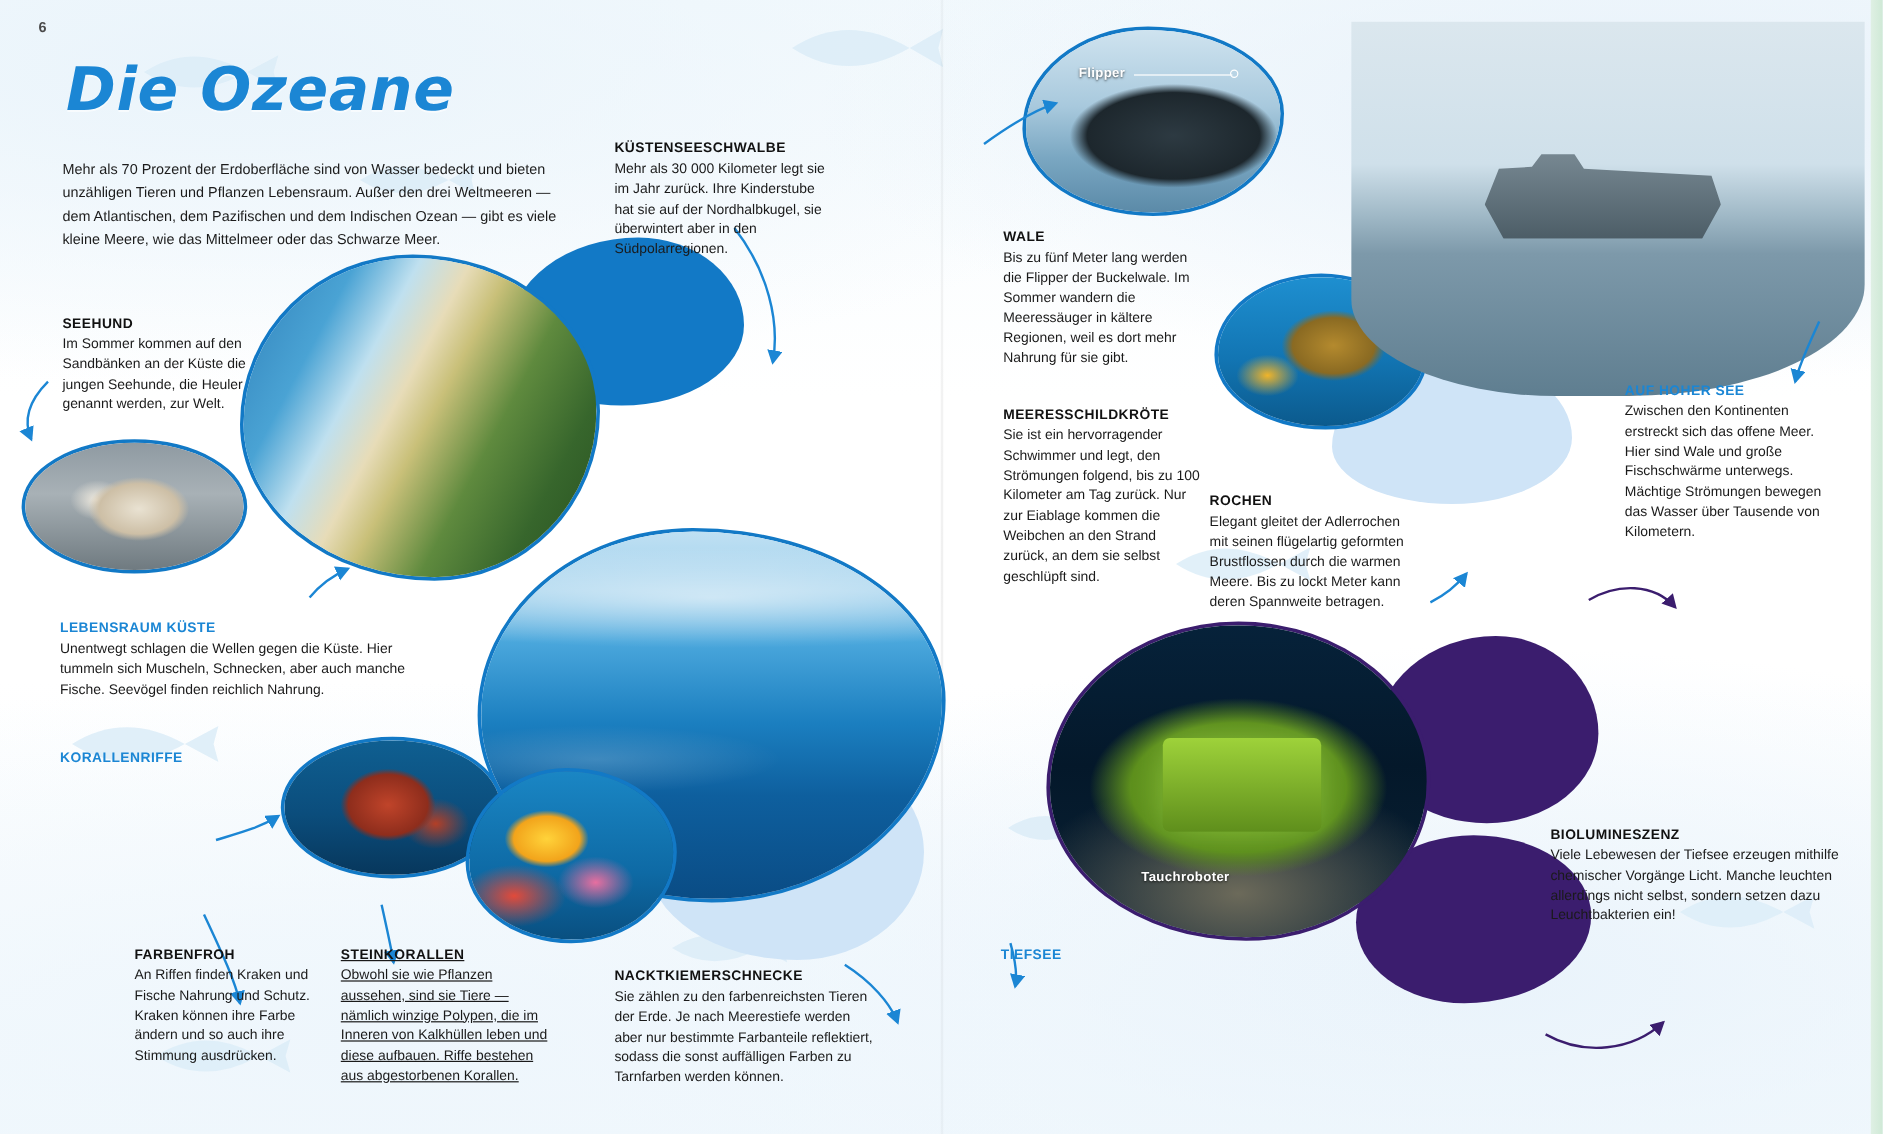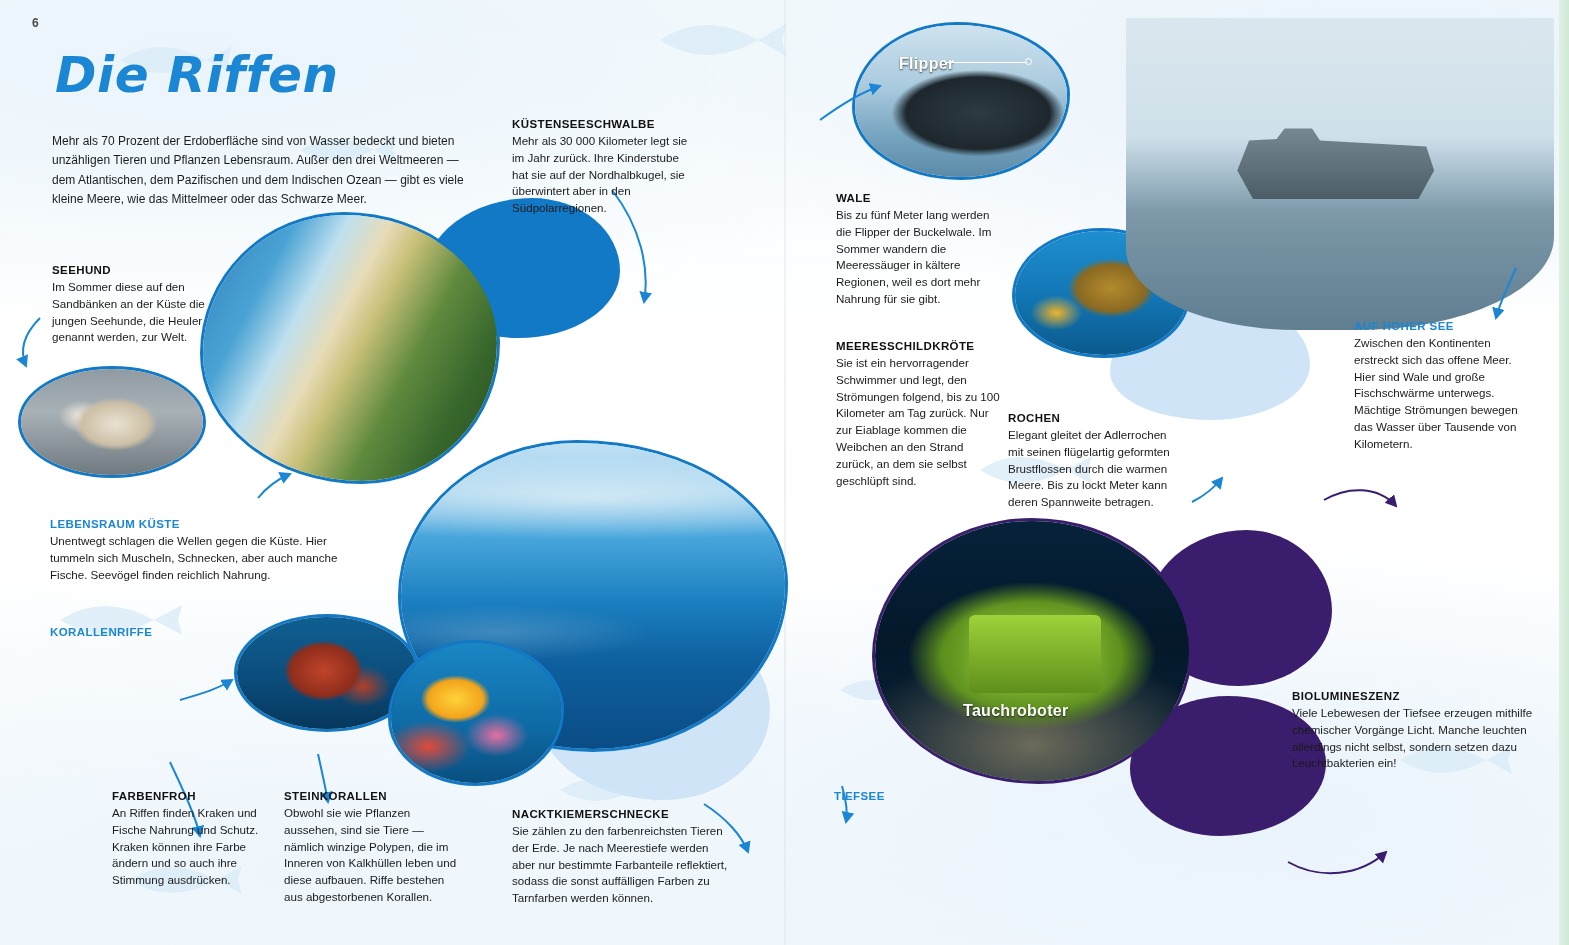--- a/index.html
+++ b/index.html
@@ -74,21 +74,21 @@
   .photo {
     position:absolute;
     overflow:hidden;
     border:3px solid #1279c6;
     background:#9ec9e6;
   }
   .photo.noborder { border:none; }
   .photo.purple-b { border-color:#3b1d6e; }
 
   .ph-label {
-    position:absolute; color:#ffffff; font-size:16px; font-weight:bold;
+    position:absolute; color:#ffffff; font-size:11px; font-weight:bold;
     letter-spacing:0.3px; text-shadow:0 1px 2px rgba(0,0,0,.7);
   }
   .leader {
     position:absolute; height:1px; background:#ffffff;
   }
   .leader-dot {
     position:absolute; width:7px; height:7px; border-radius:50%;
     border:1.5px solid #ffffff;
   }
 
@@ -246,21 +246,21 @@
   <div class="photo" style="left:1012px; top:228px; width:178px; height:130px; border-radius:50% 50% 48% 52% / 52% 52% 48% 48%;">
     <div class="art-turtle"></div>
   </div>
 
   <div class="photo noborder" style="left:1126px; top:18px; width:428px; height:312px; border-radius:0 0 46% 40% / 0 0 30% 26%;">
     <div class="art-ship"></div>
   </div>
 
   <div class="photo purple-b" style="left:872px; top:518px; width:320px; height:266px; border-radius:50% 50% 48% 52% / 52% 50% 50% 48%;">
     <div class="art-rov"></div>
-    <div class="ph-label" style="left:76px; top:181px;margin-left:12px;">Tauchroboter</div>
+    <div class="ph-label" style="left:76px; top:204px;">Tauchroboter</div>
   </div>
 
   <svg class="arrows" width="1569" height="945">
     <defs>
       <marker id="ah-blue" markerWidth="7" markerHeight="7" refX="5" refY="3.2" orient="auto">
         <path d="M0,0 L6,3.2 L0,6.4 z" fill="#1b86d4"></path>
       </marker>
       <marker id="ah-purple" markerWidth="7" markerHeight="7" refX="5" refY="3.2" orient="auto">
         <path d="M0,0 L6,3.2 L0,6.4 z" fill="#3b1d6e"></path>
       </marker>
@@ -277,26 +277,26 @@
       <path d="M1192 502 C1204 496, 1214 488, 1222 478"></path>
       <path d="M1516 268 C1508 286, 1500 302, 1496 318"></path>
       <path d="M842 786 C846 800, 848 812, 846 822"></path>
     </g>
     <g fill="none" stroke="#3b1d6e" stroke-width="2" marker-end="url(#ah-purple)">
       <path d="M1324 500 C1348 486, 1378 486, 1396 506"></path>
       <path d="M1288 862 C1320 880, 1360 876, 1386 852"></path>
     </g>
   </svg>
 
-  <div class="title">Die Riffen</div>
+  <div class="title">Die Ozeane</div>
   <div class="intro">Mehr als 70 Prozent der Erdoberfläche sind von Wasser bedeckt und bieten unzähligen Tieren und Pflanzen Lebensraum. Außer den drei Weltmeeren — dem Atlantischen, dem Pazifischen und dem Indischen Ozean — gibt es viele kleine Meere, wie das Mittelmeer oder das Schwarze Meer.</div>
 
   <div class="cap" style="left:52px; top:264px; width:178px;">
     <h4 class="h-dark">SEEHUND</h4>
-    <p>Im Sommer diese auf den Sandbänken an der Küste die jungen Seehunde, die Heuler genannt werden, zur Welt.</p>
+    <p>Im Sommer kommen auf den Sandbänken an der Küste die jungen Seehunde, die Heuler genannt werden, zur Welt.</p>
   </div>
 
   <div class="cap" style="left:512px; top:104px; width:180px;margin-top:14px;">
     <h4 class="h-dark">KÜSTENSEESCHWALBE</h4>
     <p>Mehr als 30 000 Kilometer legt sie im Jahr zurück. Ihre Kinderstube hat sie auf der Nordhalbkugel, sie überwintert aber in den Südpolarregionen.</p>
   </div>
 
   <div class="cap" style="left:50px; top:518px; width:314px;">
     <h4 class="h-blue">LEBENSRAUM KÜSTE</h4>
     <p>Unentwegt schlagen die Wellen gegen die Küste. Hier tummeln sich Muscheln, Schnecken, aber auch manche Fische. Seevögel finden reichlich Nahrung.</p>
@@ -304,21 +304,21 @@
 
   <div class="cap" style="left:50px; top:626px; width:178px;">
     <h4 class="h-blue">KORALLENRIFFE</h4>
   </div>
 
   <div class="cap" style="left:112px; top:790px; width:162px;">
     <h4 class="h-dark">FARBENFROH</h4>
     <p>An Riffen finden Kraken und Fische Nahrung und Schutz. Kraken können ihre Farbe ändern und so auch ihre Stimmung ausdrücken.</p>
   </div>
 
-  <div class="cap" style="left:284px; top:790px; width:178px;">
+  <div class="cap" style="left:284px; top:790px; width:178px;text-decoration:underline;">
     <h4 class="h-dark">STEINKORALLEN</h4>
     <p>Obwohl sie wie Pflanzen aussehen, sind sie Tiere — nämlich winzige Polypen, die im Inneren von Kalkhüllen leben und diese aufbauen. Riffe bestehen aus abgestorbenen Korallen.</p>
   </div>
 
   <div class="cap" style="left:512px; top:808px; width:218px;">
     <h4 class="h-dark">NACKTKIEMERSCHNECKE</h4>
     <p>Sie zählen zu den farbenreichsten Tieren der Erde. Je nach Meerestiefe werden aber nur bestimmte Farbanteile reflektiert, sodass die sonst auffälligen Farben zu Tarnfarben werden können.</p>
   </div>
 
   <div class="cap" style="left:836px; top:192px; width:166px;">

